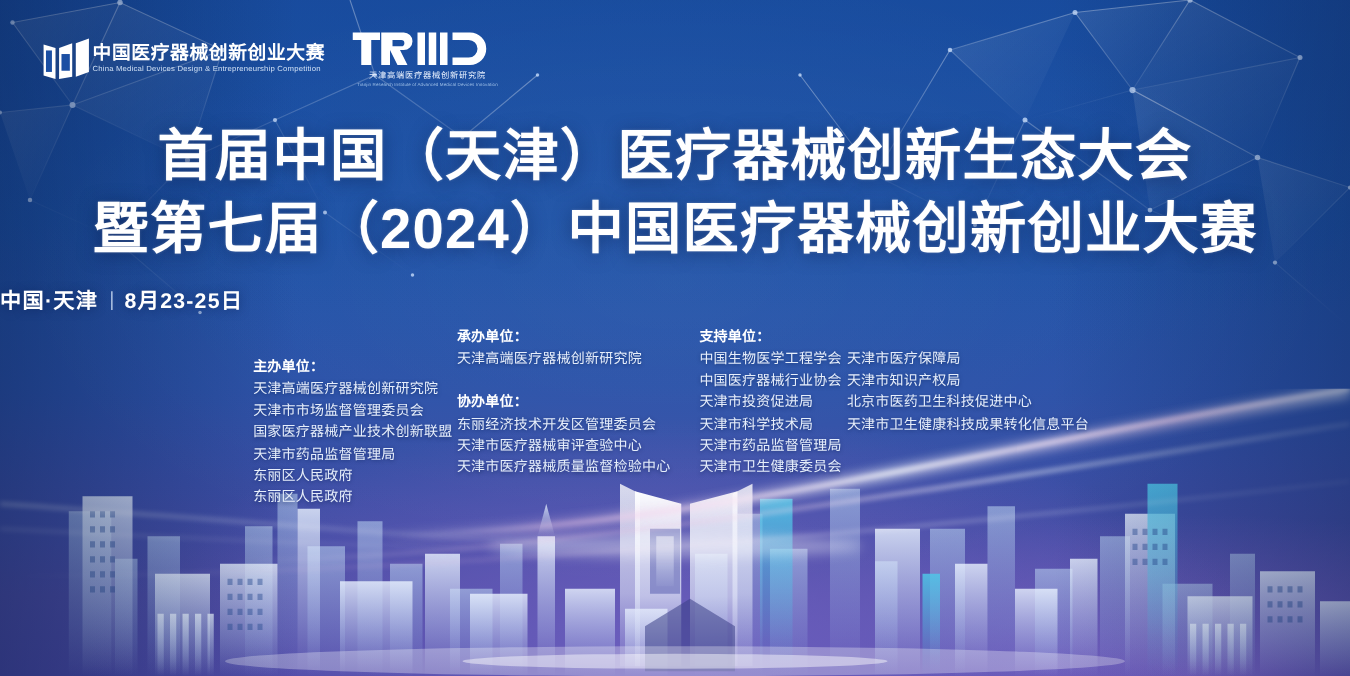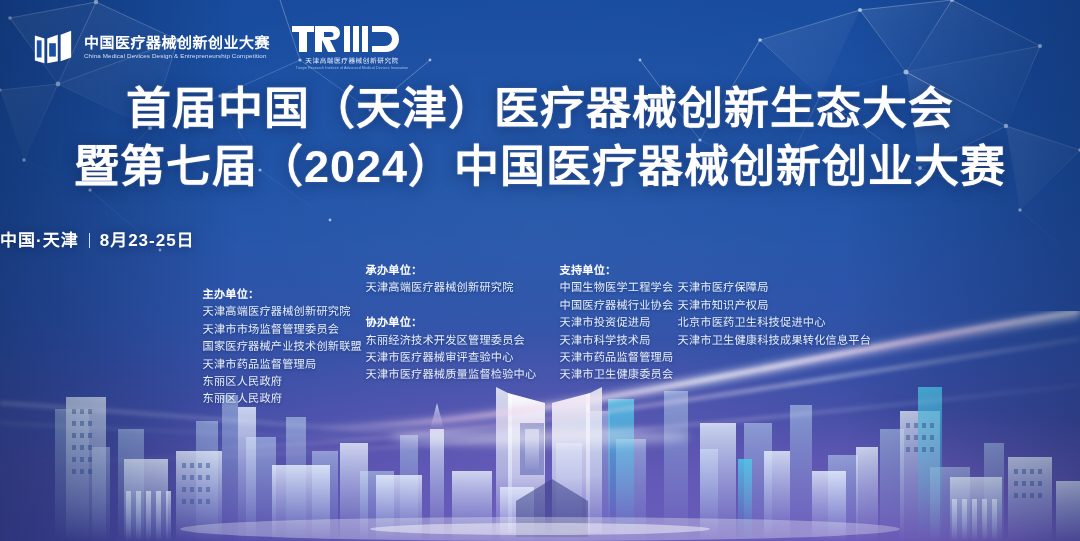--- a/index.html
+++ b/index.html
@@ -38,21 +38,21 @@
   }
   .net { position:absolute; left:0; top:0; width:1080px; height:330px; }
   .skyline { position:absolute; left:0; bottom:0; width:1080px; height:190px; }
   .streaks { position:absolute; left:0; bottom:0; width:1080px; height:230px; }
 
   
   .logo-bar {
     position: absolute; left: 32px; top: 24px;
     display: flex; align-items: center; gap: 22px;
   }
-  .logo-cmdc { display:flex; align-items:center; gap: 10px; }
+  .logo-cmdc { display:flex; align-items:center; }
   .logo-mark { width: 42px; height: 42px; flex: 0 0 auto; }
   .logo-words { display:flex; flex-direction:column; gap:2px; }
   .logo-cn {
     font-size: 15px; font-weight: 700; color:#ffffff; letter-spacing: .5px;
     line-height: 1.1; white-space: nowrap;
   }
   .logo-en {
     font-size: 6.2px; color:#cfe0f5; letter-spacing: .15px;
     line-height: 1.1; white-space: nowrap; transform: scaleY(.95);
   }
@@ -60,21 +60,21 @@
   .triid-mark { height: 30px; }
   .triid-cn {
     font-size: 6.6px; color:#eaf2ff; letter-spacing:.6px; white-space:nowrap; line-height:1.1;
   }
   .triid-en {
     font-size: 3.6px; color:#9fc0e8; letter-spacing:.1px; white-space:nowrap; line-height:1.1;
   }
 
   
   .title-block {
-    position: absolute; left: 0; right: 0; top: 80px; text-align: center;
+    position: absolute; left: 0; right: 0; top: 96px; text-align: center;
   }
   .title-line {
     font-family: "Liberation Sans", "DejaVu Sans", sans-serif;
     font-weight: 700;
     font-size: 45px;
     line-height: 58px;
     color: #ffffff;
     letter-spacing: 1px;
     text-shadow: 0 2px 14px rgba(10,30,80,.55), 0 0 2px rgba(255,255,255,.3);
     white-space: nowrap;

